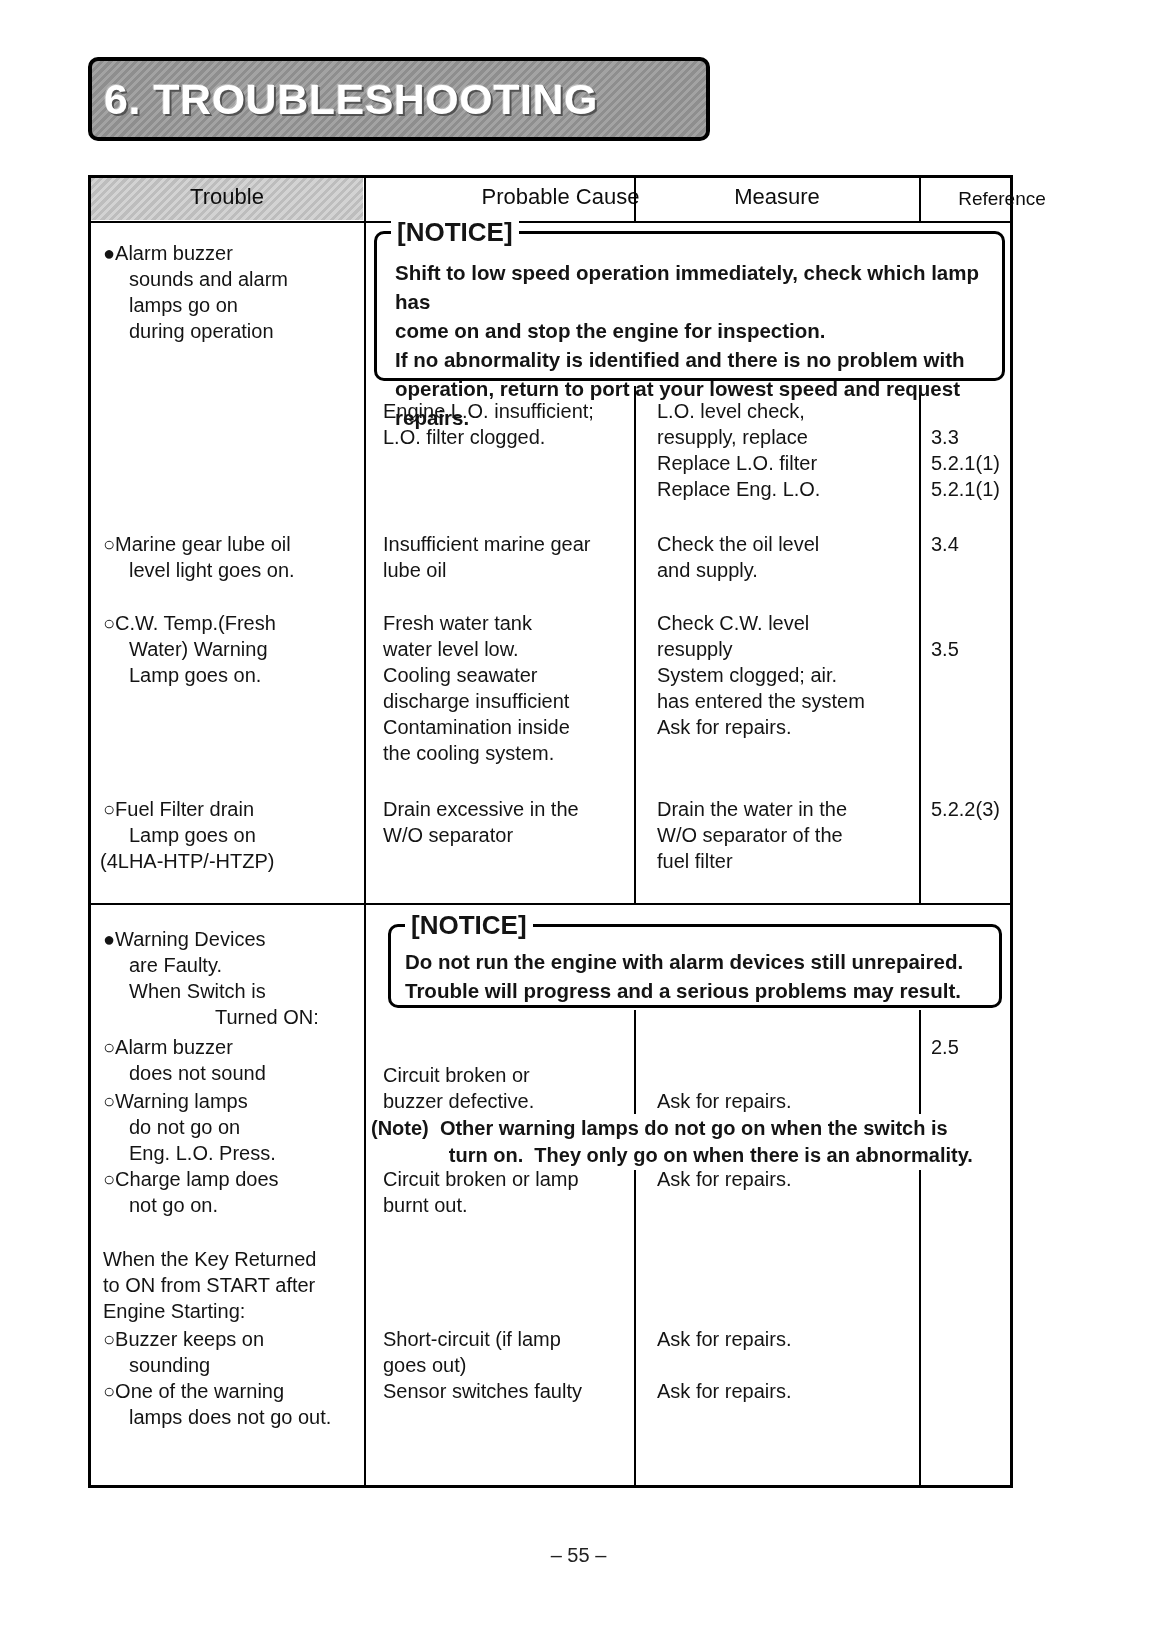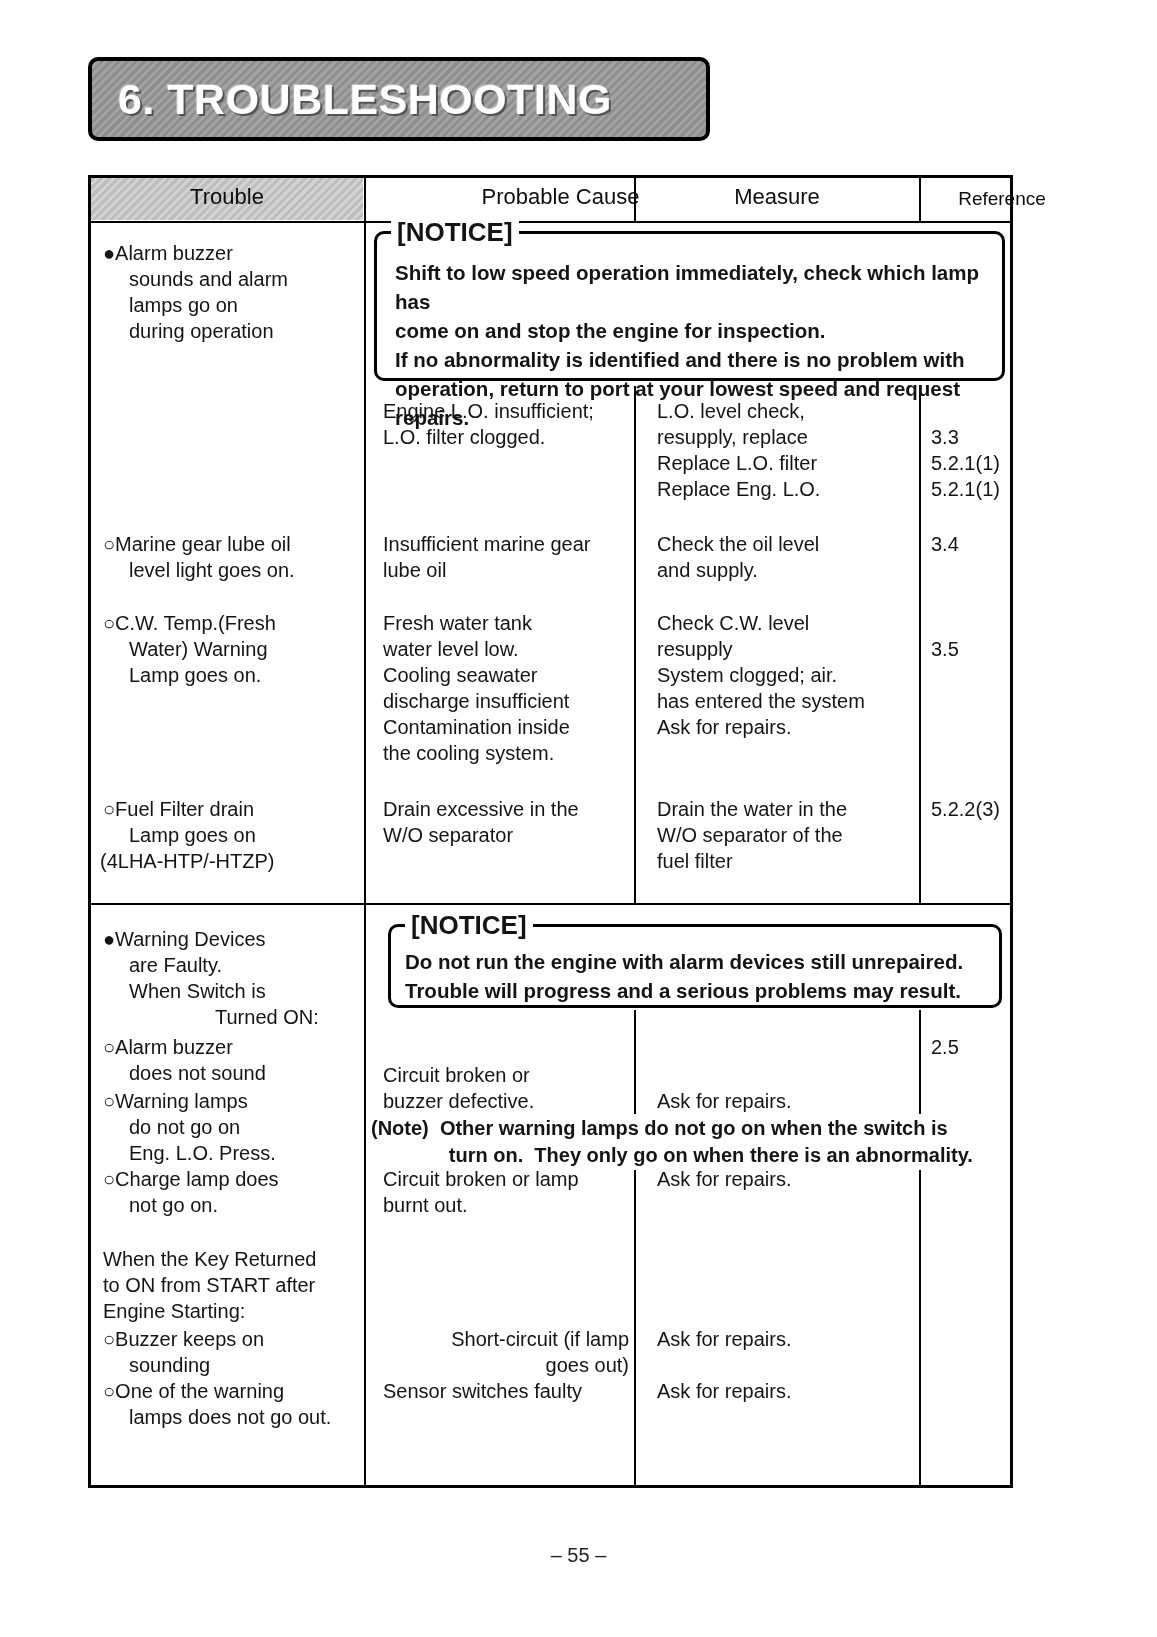--- a/index.html
+++ b/index.html
@@ -15,21 +15,21 @@
   .hdr-small{position:absolute;font-weight:400;font-size:19px;text-align:center;color:#0d0d0d;}
   .table-frame{position:absolute;border:3px solid #000;box-sizing:border-box;background:transparent;}
   .notice{position:absolute;border:3px solid #000;border-radius:10px;background:#fff;box-sizing:border-box;}
   .nlabel{position:absolute;top:-17px;left:14px;background:#fff;padding:0 6px;font-weight:bold;font-size:26px;}
   .ntext{padding:24px 14px 0 18px;font-weight:bold;font-size:20.5px;line-height:29px;white-space:pre-line;}
   .hatch-dark{background:repeating-linear-gradient(135deg,#8e8e8e 0 3px,#a3a3a3 3px 6px);}
   .hatch-light{background:repeating-linear-gradient(135deg,#bdbdbd 0 3px,#d3d3d3 3px 6px);}
   .title-box{
     position:absolute;left:88px;top:57px;width:622px;height:84px;
     border:4px solid #000;border-radius:10px;box-sizing:border-box;
-    display:flex;align-items:center;padding-left:26px;
+    display:flex;align-items:center;padding-left:12px;
   }
   .title-text{
     font-size:43px;font-weight:bold;letter-spacing:.5px;color:#ffffff;
     text-shadow:2px 2px 0 rgba(70,70,70,.85), -1px -1px 0 rgba(255,255,255,.35);
     white-space:nowrap;
   }
   .noteblk{
     position:absolute;font-weight:bold;font-size:20px;line-height:27px;
     white-space:pre;background:#fff;padding:1px 3px;
   }
@@ -143,21 +143,21 @@
 sounding</div>
   <div class="txt hang" style="left:103px;top:1378px;width:252px;">○One of the warning
 lamps does not go out.</div>
 
   <div class="txt" style="left:383px;top:1062px;width:246px;">Circuit broken or
 buzzer defective.</div>
   <div class="noteblk" style="left:368px;top:1114px;">(Note)  Other warning lamps do not go on when the switch is
               turn on.  They only go on when there is an abnormality.</div>
   <div class="txt" style="left:383px;top:1166px;width:246px;">Circuit broken or lamp
 burnt out.</div>
-  <div class="txt" style="left:383px;top:1326px;width:246px;text-align:right;">Short-circuit (if lamp
+  <div class="txt" style="left:383px;top:1326px;width:246px;">Short-circuit (if lamp
 goes out)</div>
   <div class="txt" style="left:383px;top:1378px;width:246px;">Sensor switches faulty</div>
 
   <div class="txt" style="left:657px;top:1088px;width:258px;">Ask for repairs.</div>
   <div class="txt" style="left:657px;top:1166px;width:258px;">Ask for repairs.</div>
   <div class="txt" style="left:657px;top:1326px;width:258px;">Ask for repairs.</div>
   <div class="txt" style="left:657px;top:1378px;width:258px;">Ask for repairs.</div>
 
   <div class="txt" style="left:931px;top:1034px;width:80px;">2.5</div>
 

